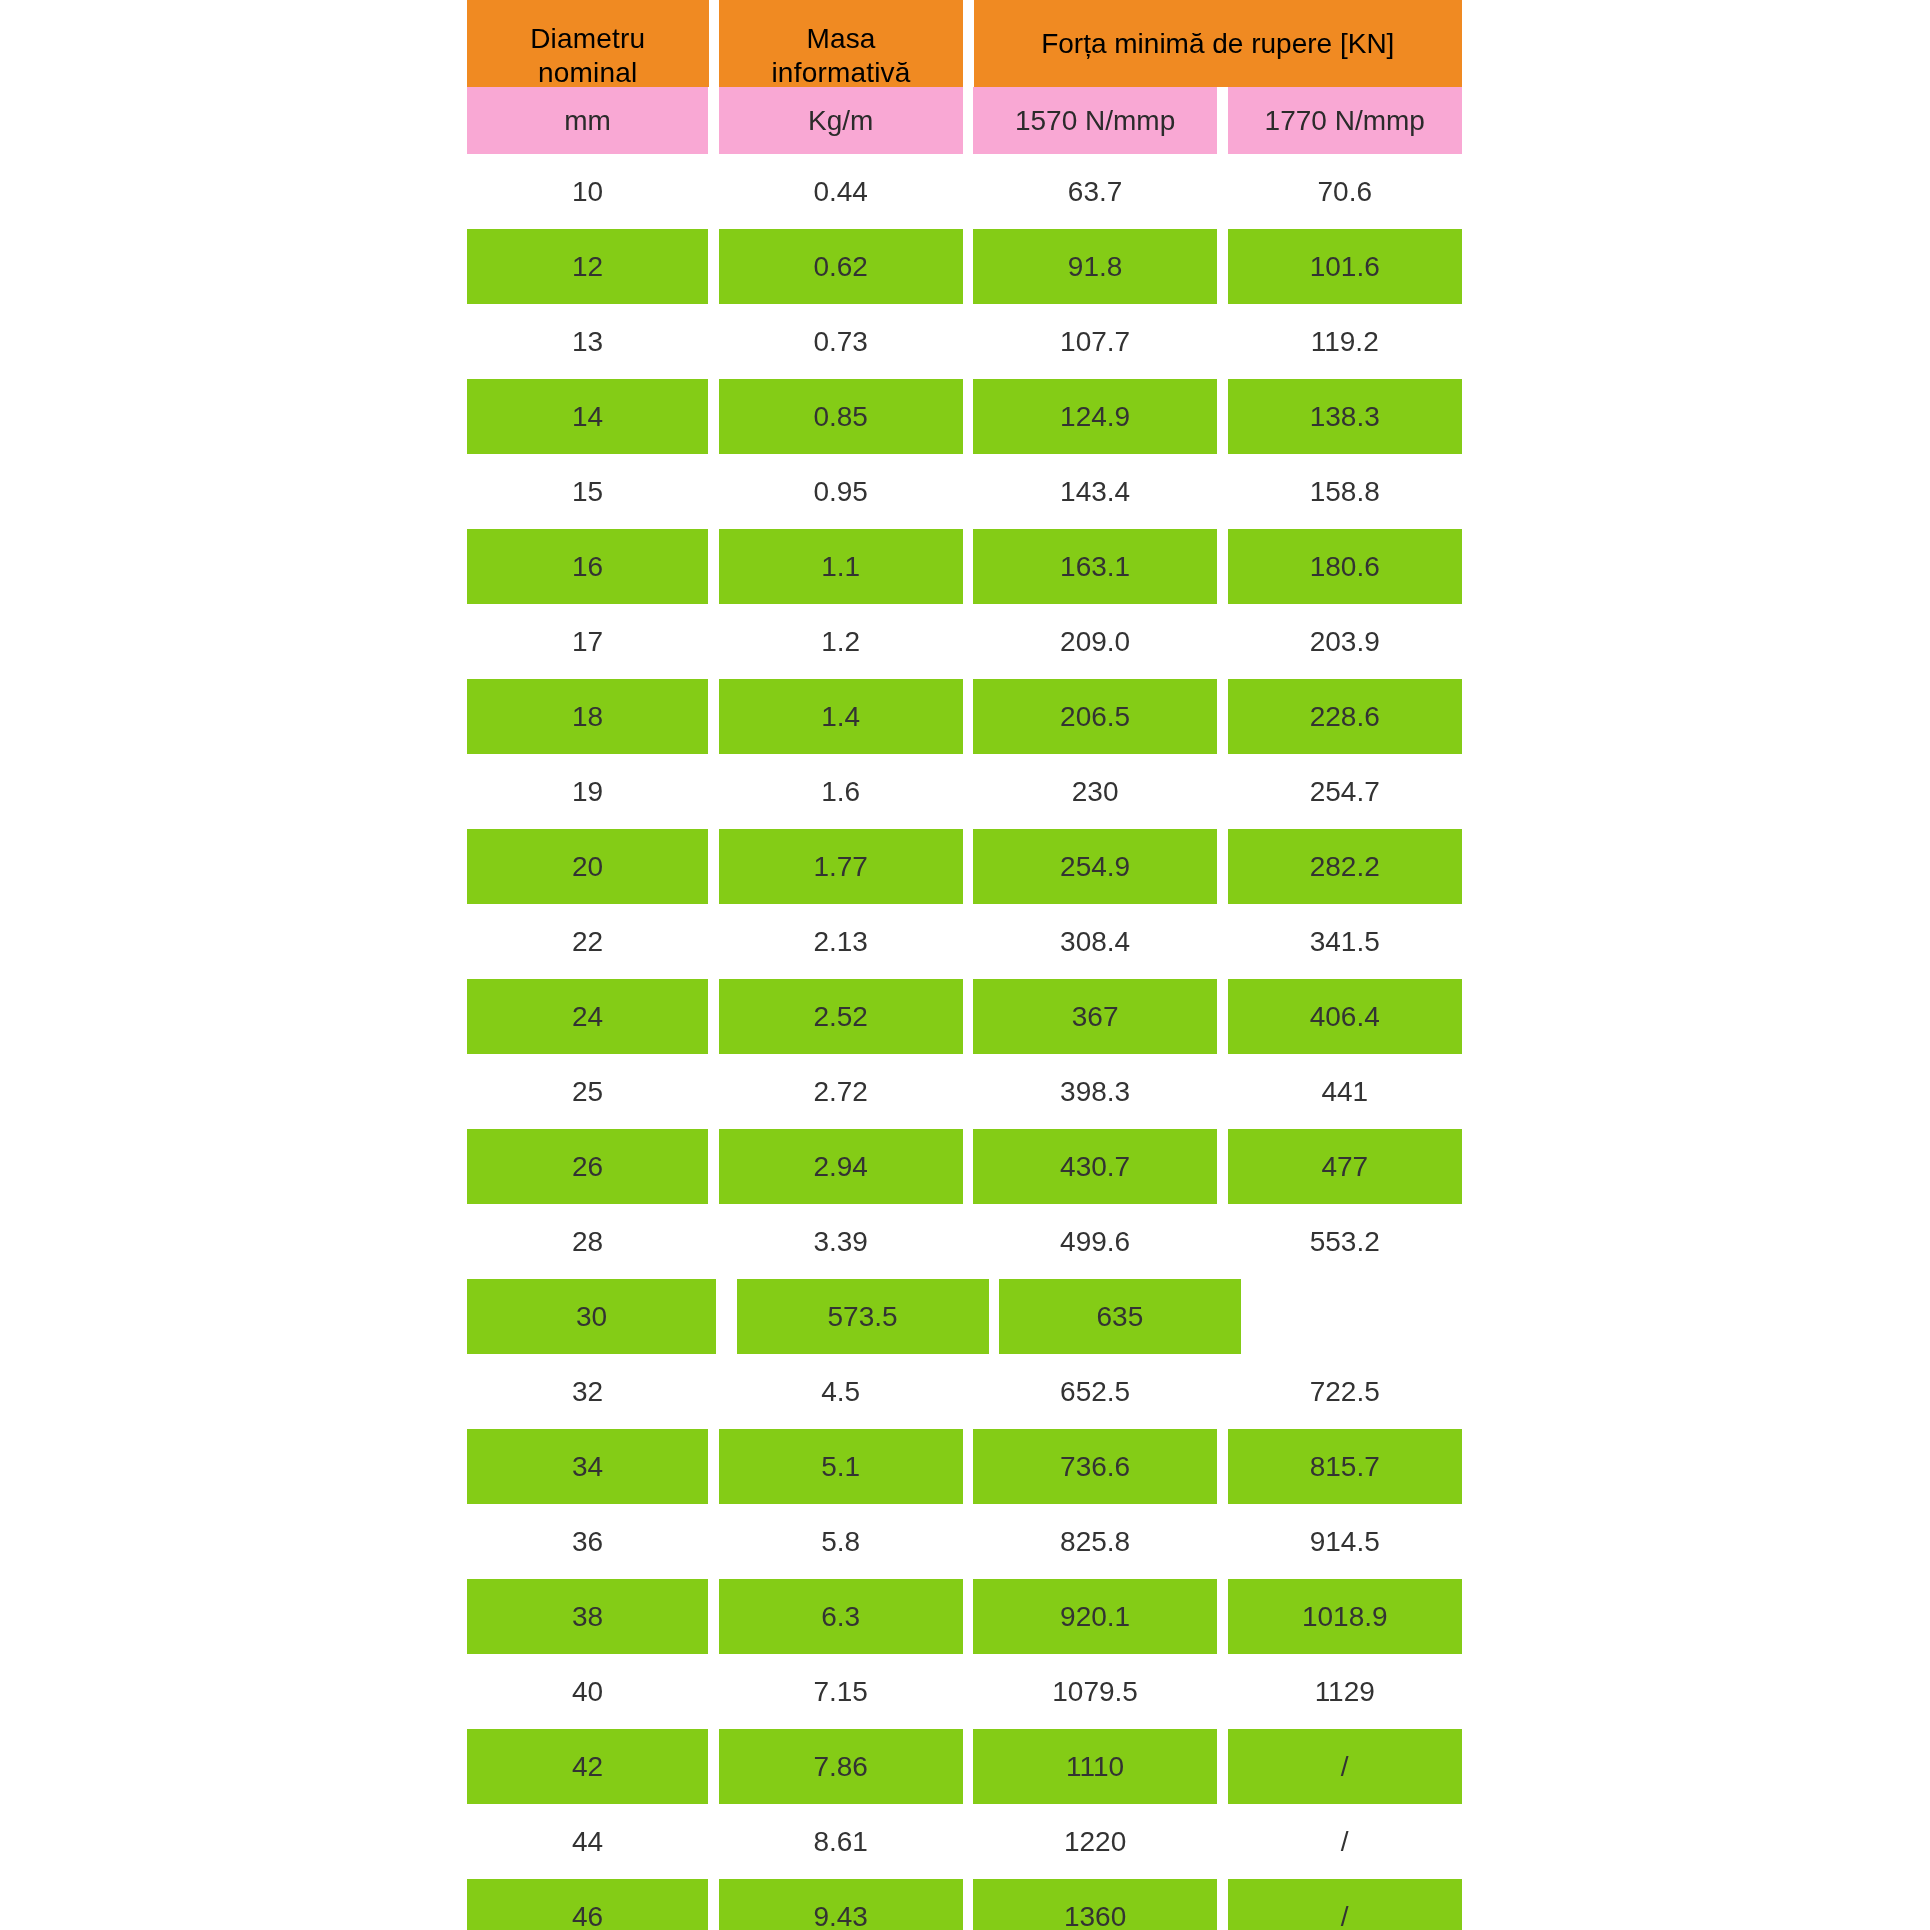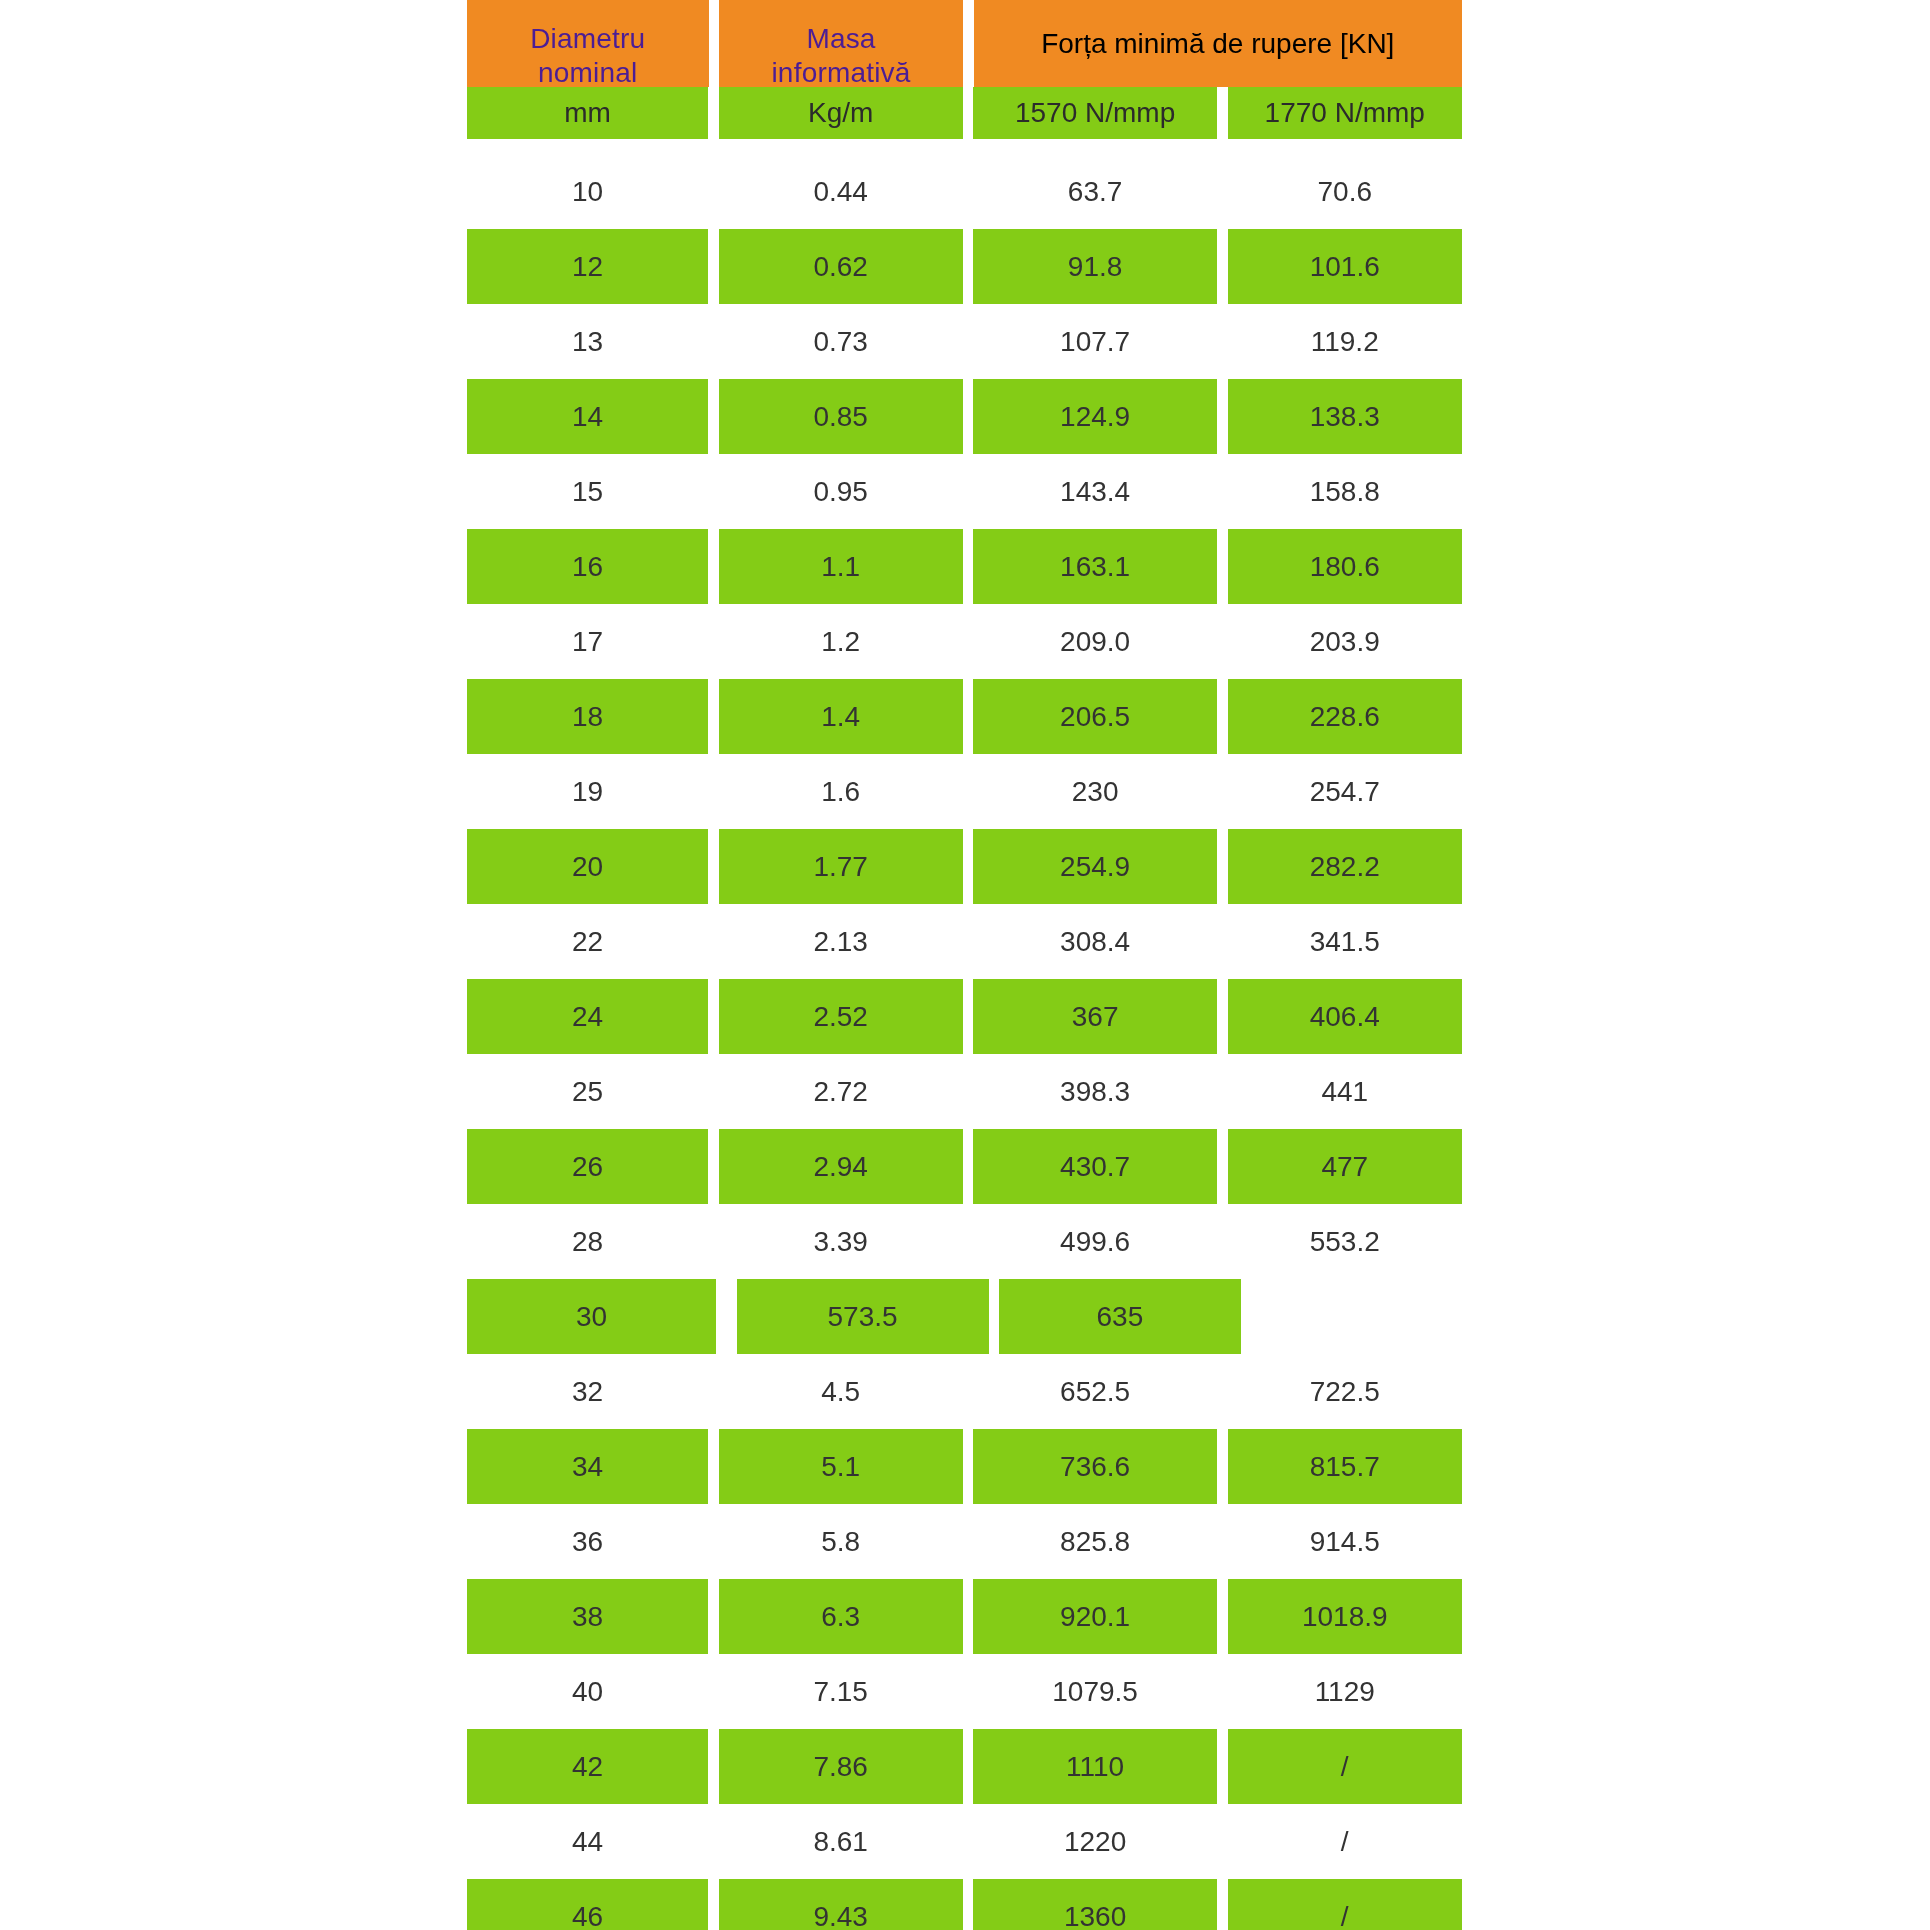--- a/index.html
+++ b/index.html
@@ -43,21 +43,21 @@
   .c1 { width: 249px; }
   .c2 { width: 252px; }
   .c3 { width: 252px; }
   .c4 { width: 242px; }
   .gut { width: 10.3px; flex: 0 0 10.3px; background: #ffffff; }
 
   
   .hdr-row { height: 87px; }
   .hdr {
     background: #F08A22;
-    color: #4c1d95;
+    color: #000000;
     font-size: 28px;
     font-weight: 400;
     letter-spacing: 0.2px;
     height: 111px;
     padding: 0 5.6px;
   }
   .hdr-span {
     width: 504px;
     background: #F08A22;
     color: #000000;
@@ -67,24 +67,24 @@
     align-items: center;
     justify-content: center;
     box-sizing: border-box;
     padding: 0 5.6px;
   }
   .hdr .two-line { display: block; }
 
   
   .sub-row { height: 67px; }
   .sub {
-    background: #84cc16;
+    background: #f9a8d4;
     color: #2b2b2b;
     font-size: 28px;
-    height: 52px;
+    height: 67px;
   }
 
   
   .data-row { height: 75px; }
   .data-cell {
     font-size: 28px;
     color: #333333;
     height: 75px;
   }
   .band-a .data-cell { background: #ffffff; }

